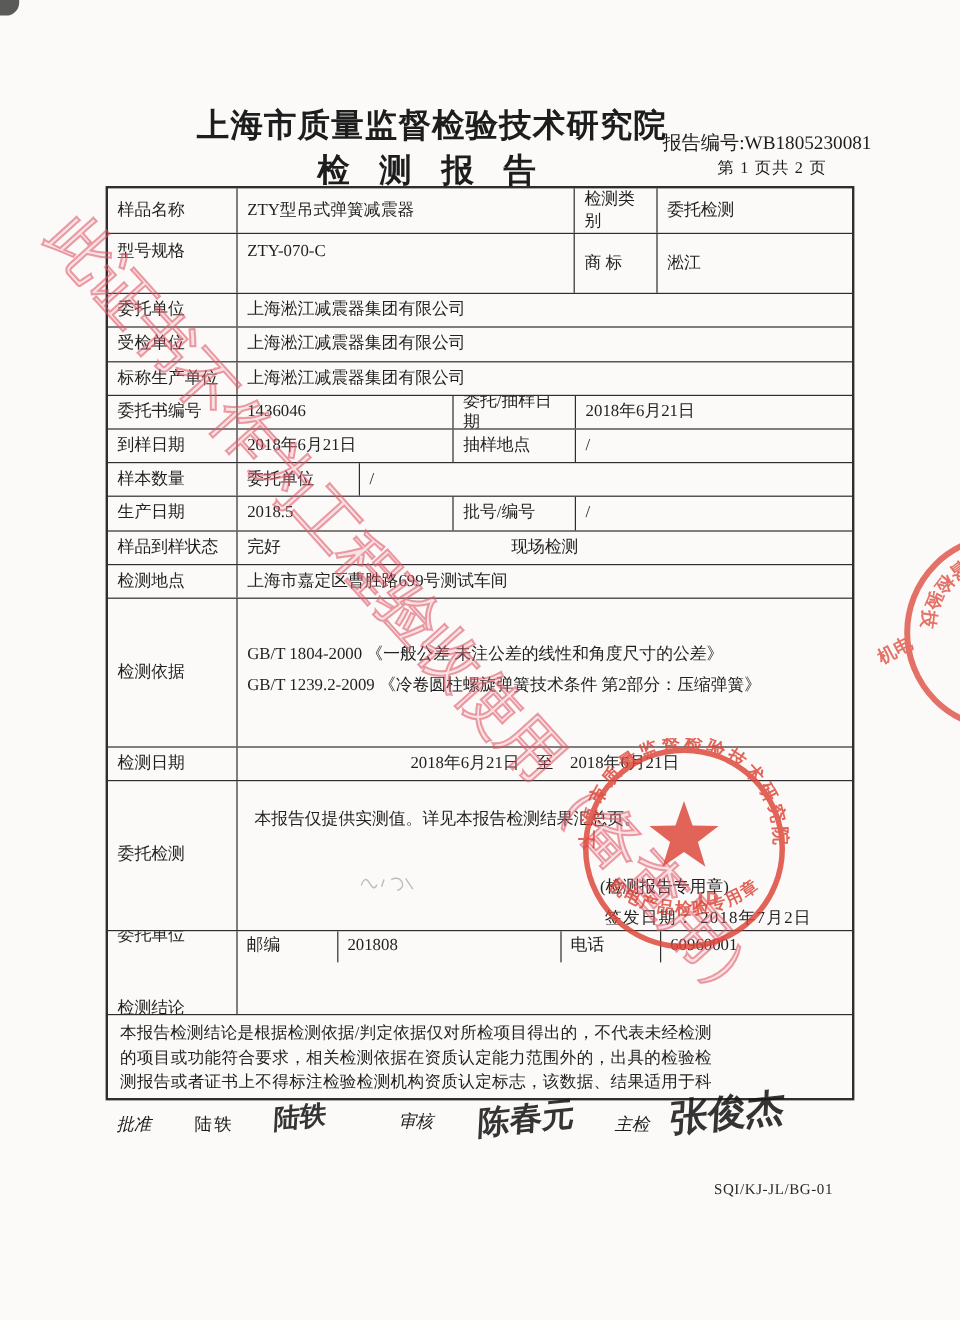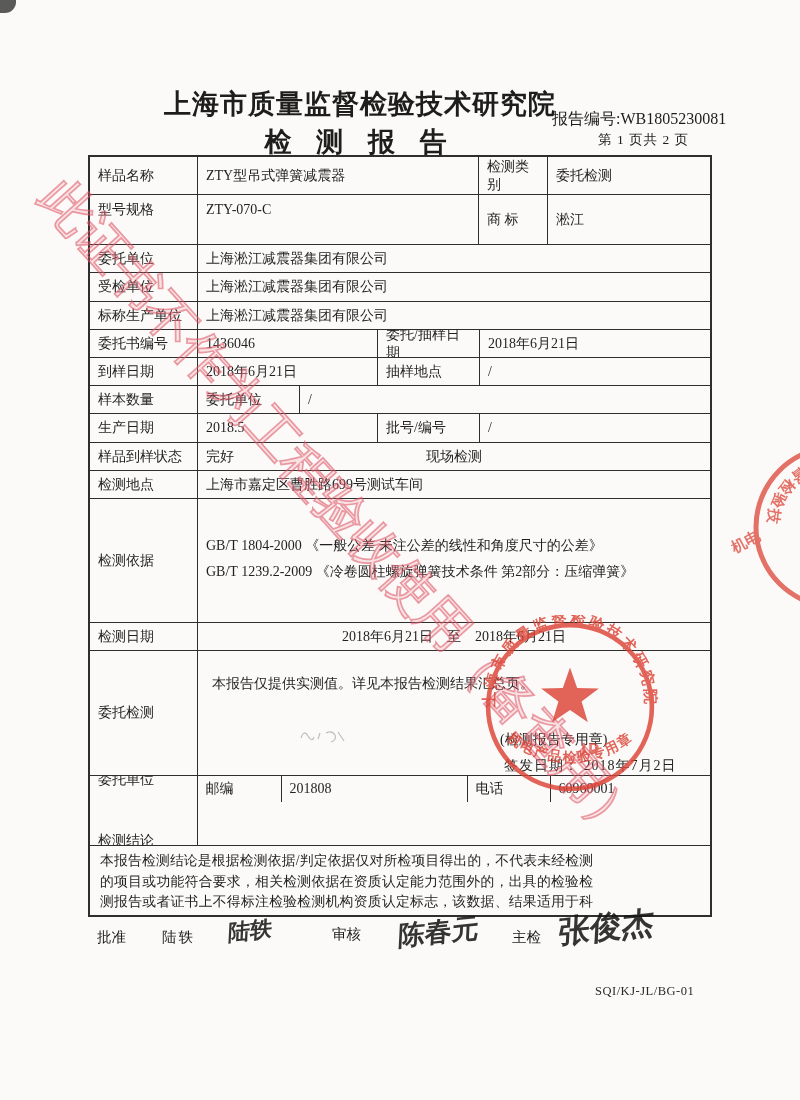--- a/index.html
+++ b/index.html
@@ -34,21 +34,21 @@
   .seal-note{position:absolute; left:302px; top:80px;}
   .issue-line{position:absolute; left:306px; top:106px; letter-spacing:1px;}
   
   .basis{display:block; padding:34px 0 0 8px; line-height:26px;}
   
   .remark-val{display:block; padding:5px 10px 0 10px; line-height:20.5px; font-size:13.8px; text-align:justify;}
   
   .state-cell{position:relative;}
   .state-note{position:absolute; left:50%; transform:translateX(-50%); white-space:nowrap;}
   
-  .sig-label{position:absolute; font-size:14.5px; color:#1d1d1d;}
+  .sig-label{position:absolute; font-size:14.5px; color:#1d1d1d;font-style:italic;}
   .sig-print{position:absolute; font-size:14.5px; letter-spacing:2px; color:#1d1d1d;}
   .sig{position:absolute; font-family:"DejaVu Sans",sans-serif; font-weight:bold; color:#171717;
     transform:rotate(-6deg) skewX(-9deg); opacity:.87; white-space:nowrap;}
   .doc-code{position:absolute; left:595px; top:984px; font-size:12.5px; letter-spacing:.5px; color:#2a2a2a;}
   
   .watermark{position:absolute; left:76px; top:164px; transform:rotate(48deg); transform-origin:0 0;
     font-size:52px; letter-spacing:-1px; white-space:nowrap; font-weight:normal;
     color:rgba(236,120,134,.22); -webkit-text-stroke:1.7px rgba(222,86,102,.72);
     opacity:.8; pointer-events:none; z-index:5;}
   

